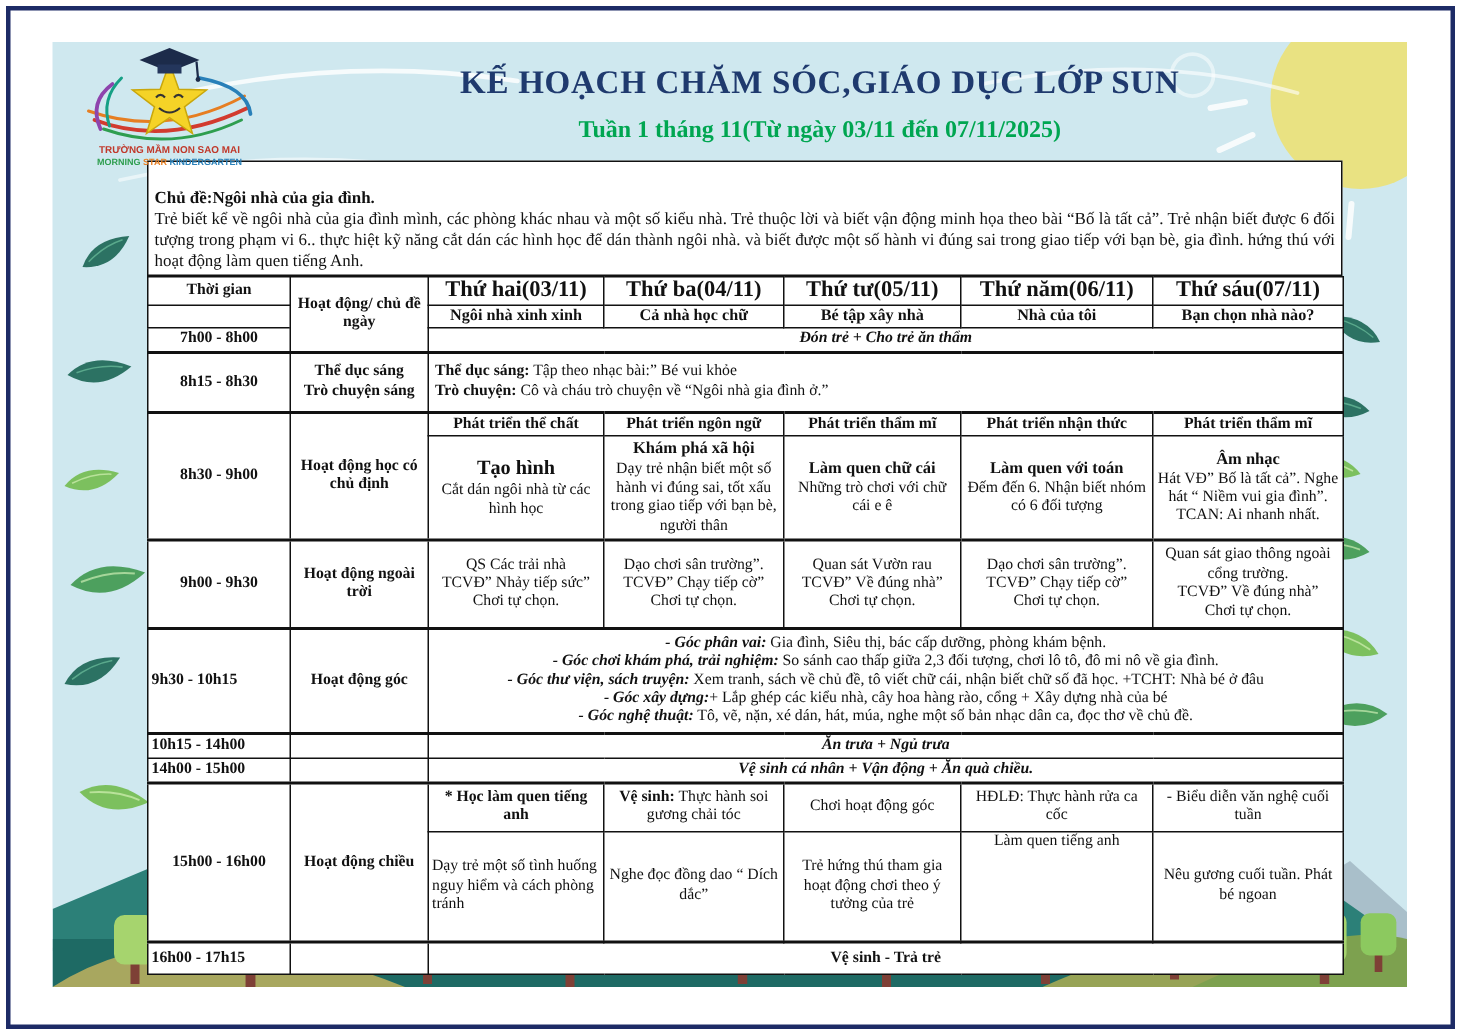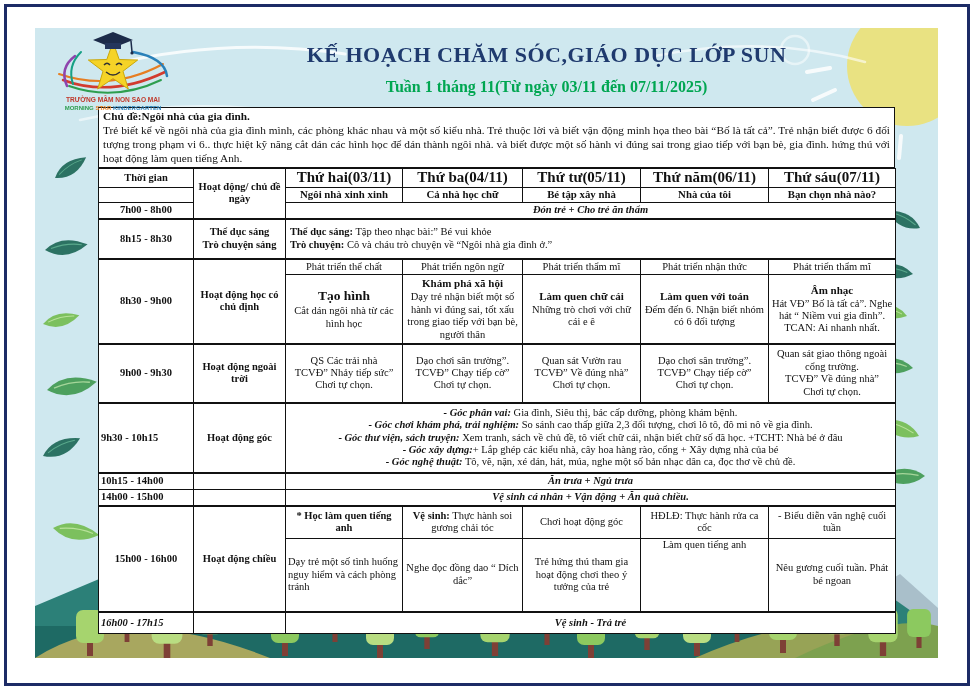--- a/index.html
+++ b/index.html
@@ -13,49 +13,49 @@
   .scene svg{position:absolute;left:0;top:0;}
 
   
   .logo{position:absolute;left:12px;top:2px;width:156px;height:88px;z-index:3;}
   .titles{position:absolute;left:175px;right:55px;top:14px;text-align:center;z-index:3;}
   .page-title{font-size:22px;font-weight:bold;color:#1f3a6e;letter-spacing:.5px;}
   .week-subtitle{font-size:16px;font-weight:bold;color:#00a651;margin-top:10px;}
 
   
   .document{position:absolute;left:63px;top:79px;width:797px;z-index:2;}
-  .intro{background:#fff;border:1px solid #111;padding:1px 4px 2px 4px;font-size:11.3px;line-height:1.24;text-align:justify;}
+  .intro{background:#fff;border:1px solid #111;padding:17px 4px 2px 4px;font-size:11.3px;line-height:1.24;text-align:justify;}
   .intro .topic{font-weight:bold;display:block;}
 
   table.sched{border-collapse:collapse;table-layout:fixed;width:797px;background:#fff;font-size:10.5px;line-height:1.18;}
   table.sched td{border:1px solid #111;padding:0 2px;vertical-align:middle;text-align:center;overflow:hidden;}
   tr.thick td{border-top-width:2px;}
   .b{font-weight:bold;}
   .bi{font-weight:bold;font-style:italic;}
   .tl{text-align:left !important;}
   td.day{font-size:15px;font-weight:bold;}
   td.theme{font-size:10.8px;font-weight:bold;}
   td.time{font-weight:bold;}
   td.actlabel{font-weight:bold;}
-  td.domain{font-weight:normal;}
+  td.domain{font-weight:bold;}
   td.lesson{vertical-align:top;padding-top:2px;}
   .lesson .title{font-weight:bold;font-size:11px;margin:1px 0;}
   .lesson .t-big{font-size:13.5px;}
   .lesson .body{text-align:center;}
   td.out{text-align:left;vertical-align:top;padding:1px 3px;}
   td.corner-cell{text-align:left;vertical-align:middle;padding:1px 4px;}
   .cline .lbl{font-weight:bold;font-style:italic;}
   td.pmcell{text-align:left;vertical-align:middle;padding:1px 3px;}
   .pm-lbl{font-weight:bold;}
   
   tr.r-h1 td{height:14px;} tr.r-h2 td{height:14px;} tr.r-arr td{height:15px;}
   tr.r-morn td{height:36px;} tr.r-pt td{height:14px;} tr.r-les td{height:68px;}
   tr.r-out td{height:57px;} tr.r-cor td{height:68px;} tr.r-lun td{height:15px;}
   tr.r-hyg td{height:15px;} tr.r-pm1 td{height:31px;} tr.r-pm2 td{height:72px;}
-  tr.r-dep td{height:20px;font-style:italic;}
+  tr.r-dep td{height:20px;}
 </style>
 </head>
 <body>
 
 <div class="frame"></div>
 
 <div class="scene">
 
   <svg width="903" height="630" viewBox="0 0 903 630">
 

